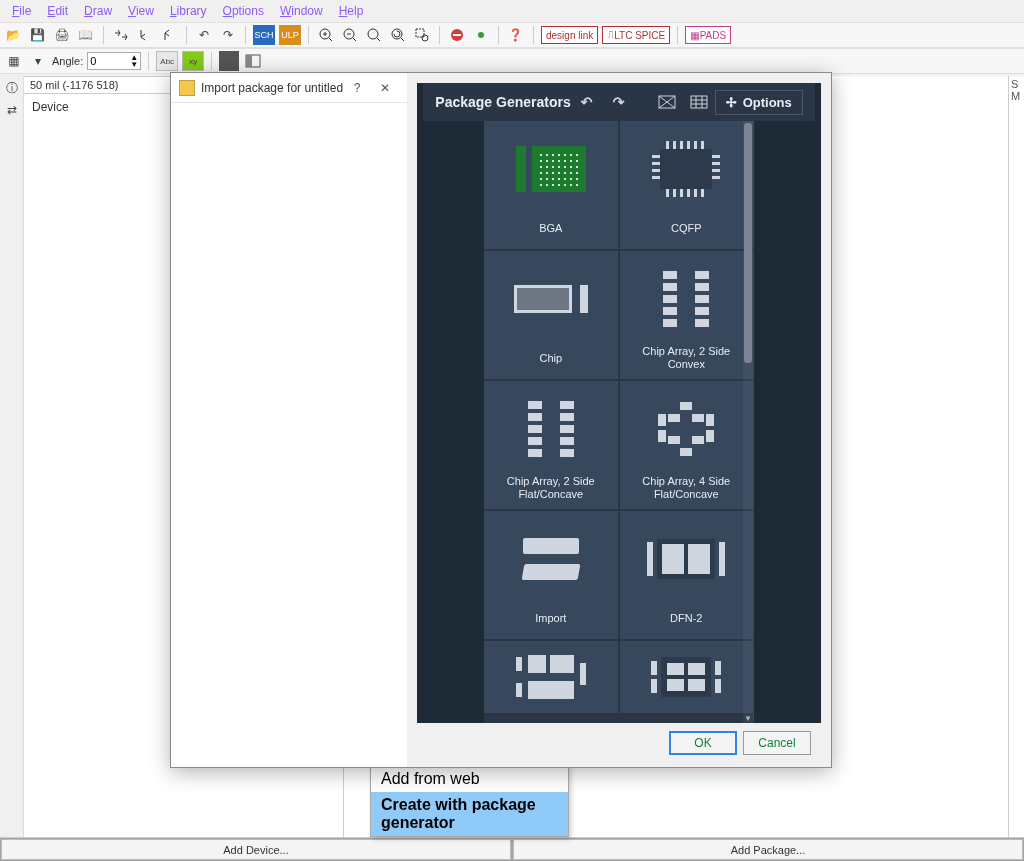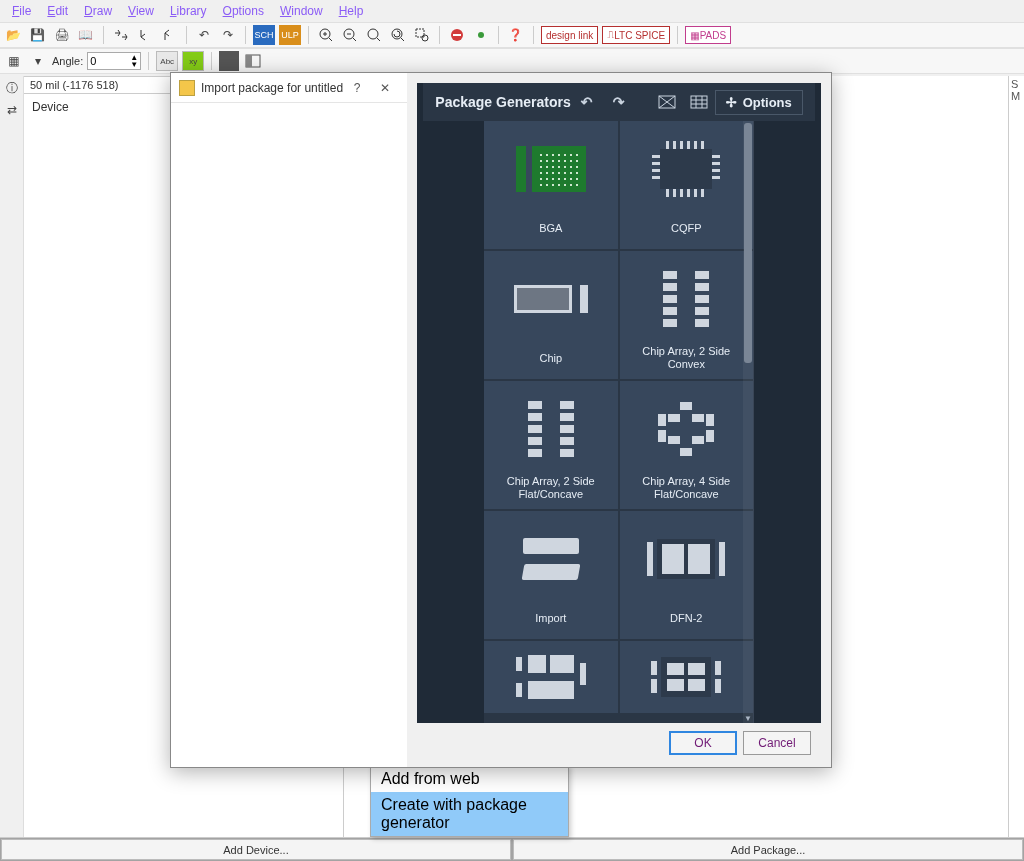--- a/index.html
+++ b/index.html
@@ -27,21 +27,21 @@
   .center { flex:1; background:#fff; }
   .rightpanel { width: 16px; border-left:1px solid #ccc; overflow:hidden; color:#555; font-size:11px; padding:2px;}
 
   
   .bottombar { position:absolute; left:0; right:0; bottom:0; height:24px; background:#a3a3a3; border-top:1px solid #ccc; display:flex; }
   .bottombar button { flex:1; border:1px solid #bbb; background:#f4f4f4; font-size:11px; color:#333; text-align:center; margin:1px; }
   
   
   .context-menu { position:absolute; left:370px; bottom:24px; width:199px; background:#fff; border:1px solid #aaa; box-shadow:2px 2px 5px rgba(0,0,0,0.2); font-size:16px; }
   .context-menu div { padding:4px 10px; }
-  .context-menu .highlight { background:#90caf9; }
+  .context-menu .highlight { background:#90caf9;font-weight:bold; }
 
   
   .dialog { position:absolute; left:170px; top:72px; width:662px; height:696px; background:#fff; border:1px solid #888; box-shadow:0 4px 20px rgba(0,0,0,.3); display:flex; flex-direction:row; }
   .dlg-title { height:30px; display:flex; align-items:center; padding:0 8px; font-size:12px; color:#333; border-bottom:1px solid #e5e5e5; }
   .dlg-title .spacer { flex:1; }
   .dlg-title .wbtn { width:28px; height:28px; display:flex; align-items:center; justify-content:center; color:#555; }
   .dlg-body { flex:1; background:#f0f0f0; padding:10px 10px 4px 10px; display:flex; flex-direction:column; }
   .dark-panel { flex:1; background:#1f2a37; display:flex; flex-direction:column; min-height:0;align-items:center; }
   .dark-head { height:38px; background:#2a3645; display:flex; align-items:center; padding:0 12px; color:#e6edf5; font-size:14px; font-weight:600; }
   .dark-head .spacer { flex:1; }
@@ -52,21 +52,21 @@
   .pkg-grid { display:grid; grid-template-columns:repeat(2,1fr); gap:2px; padding:0; }
   .pkg-cell { background:#37475c; height:128px; display:flex; flex-direction:column; align-items:center; justify-content:flex-end; padding:8px 4px; color:#e6edf5; font-size:11px; text-align:center; }
   .pkg-cell .thumb { flex:1; display:flex; align-items:center; justify-content:center; width:100%; }
   .pkg-cell .label { margin-top:6px; line-height:13px; min-height:26px; display:flex; align-items:center; justify-content:center;}
   .pkg-scroll { position:absolute; right:0; top:0; bottom:0; width:10px; background:rgba(255,255,255,0.05); }
   .pkg-scroll .thumb-bar { position:absolute; left:1px; right:1px; top:2px; height:240px; background:#7a8696; border-radius:3px;}
   .pkg-scroll .arrow { position:absolute; left:0; right:0; text-align:center; color:#aab5c4; font-size:8px;}
   .preview { flex:1; background:#000; }
 
   .dlg-foot { height:40px; display:flex; align-items:center; justify-content:flex-end; gap:6px; padding:0 10px; }
-  .btn { width:68px; height:24px; border:1px solid #999; background:#f4f4f4; font-size:12px; color:#701a75; }
+  .btn { width:68px; height:24px; border:1px solid #999; background:#f4f4f4; font-size:12px; color:#15803d; }
   .btn.primary { border:1px solid #2f86e0; box-shadow: inset 0 0 0 1px #2f86e0; }
 
   svg { display:block; }
   
   
   .th-bga { width:54px; height:46px; background:#1e7a2e; position:relative; }
   .th-bga::before { content:""; position:absolute; inset:6px; background:
      radial-gradient(#cfe8cf 1.2px, transparent 1.4px);
      background-size:6px 6px;}
   .th-bga-side { width:10px; height:46px; background:#1e7a2e; margin-right:6px;}

